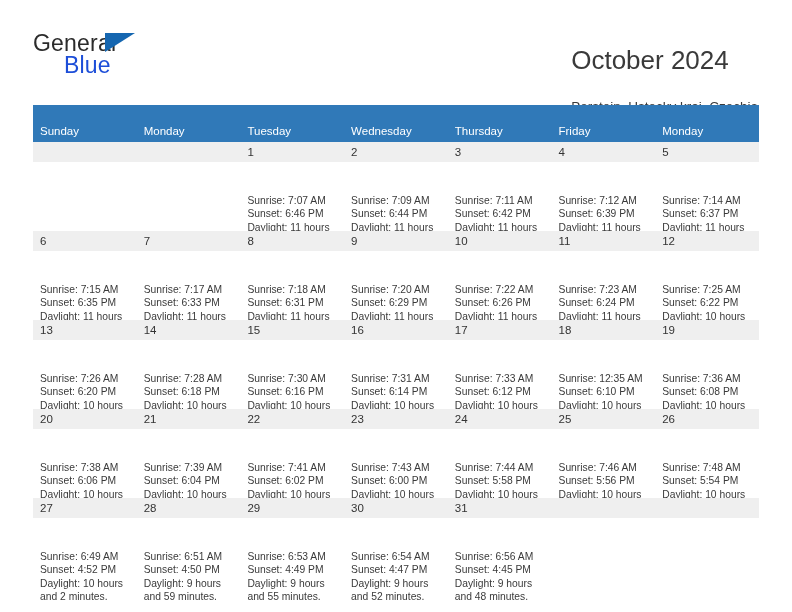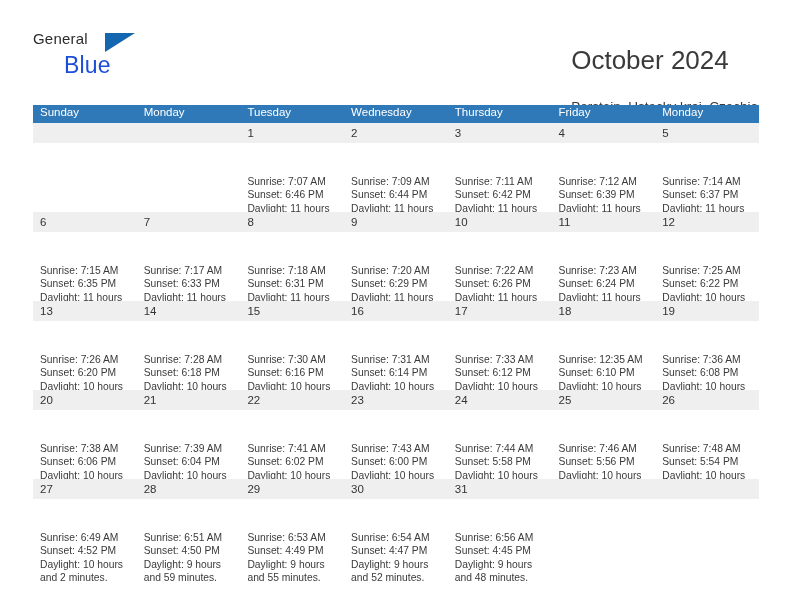--- a/index.html
+++ b/index.html
@@ -34,21 +34,21 @@
     position: absolute;
     left: 0;
     top: 2px;
     width: 230px;
     height: 60px;
   }
   .brand-general {
     position: absolute;
     left: 0;
     top: 0;
-    font-size: 15px;
+    font-size: 23px;
     letter-spacing: 0.2px;
     color: #2b2b2b;
     font-family: "Liberation Sans", sans-serif;
   }
   .brand-triangle {
     position: absolute;
     left: 72px;
     top: 3px;
     width: 0;
     height: 0;
@@ -96,21 +96,21 @@
     border-collapse: collapse;
     table-layout: fixed;
     width: 726px;
   }
   table.cal-table th {
     background: #3079b8;
     color: #ffffff;
     font-weight: normal;
     font-size: 11.5px;
     text-align: left;
-    padding: 1px 0 5px 7px;
+    padding: 20px 0 5px 7px;
     height: 11px;
     border: none;
   }
   table.cal-table td {
     vertical-align: top;
     padding: 0;
     border: none;
     width: 103.71px;
     height: 89px;
   }

